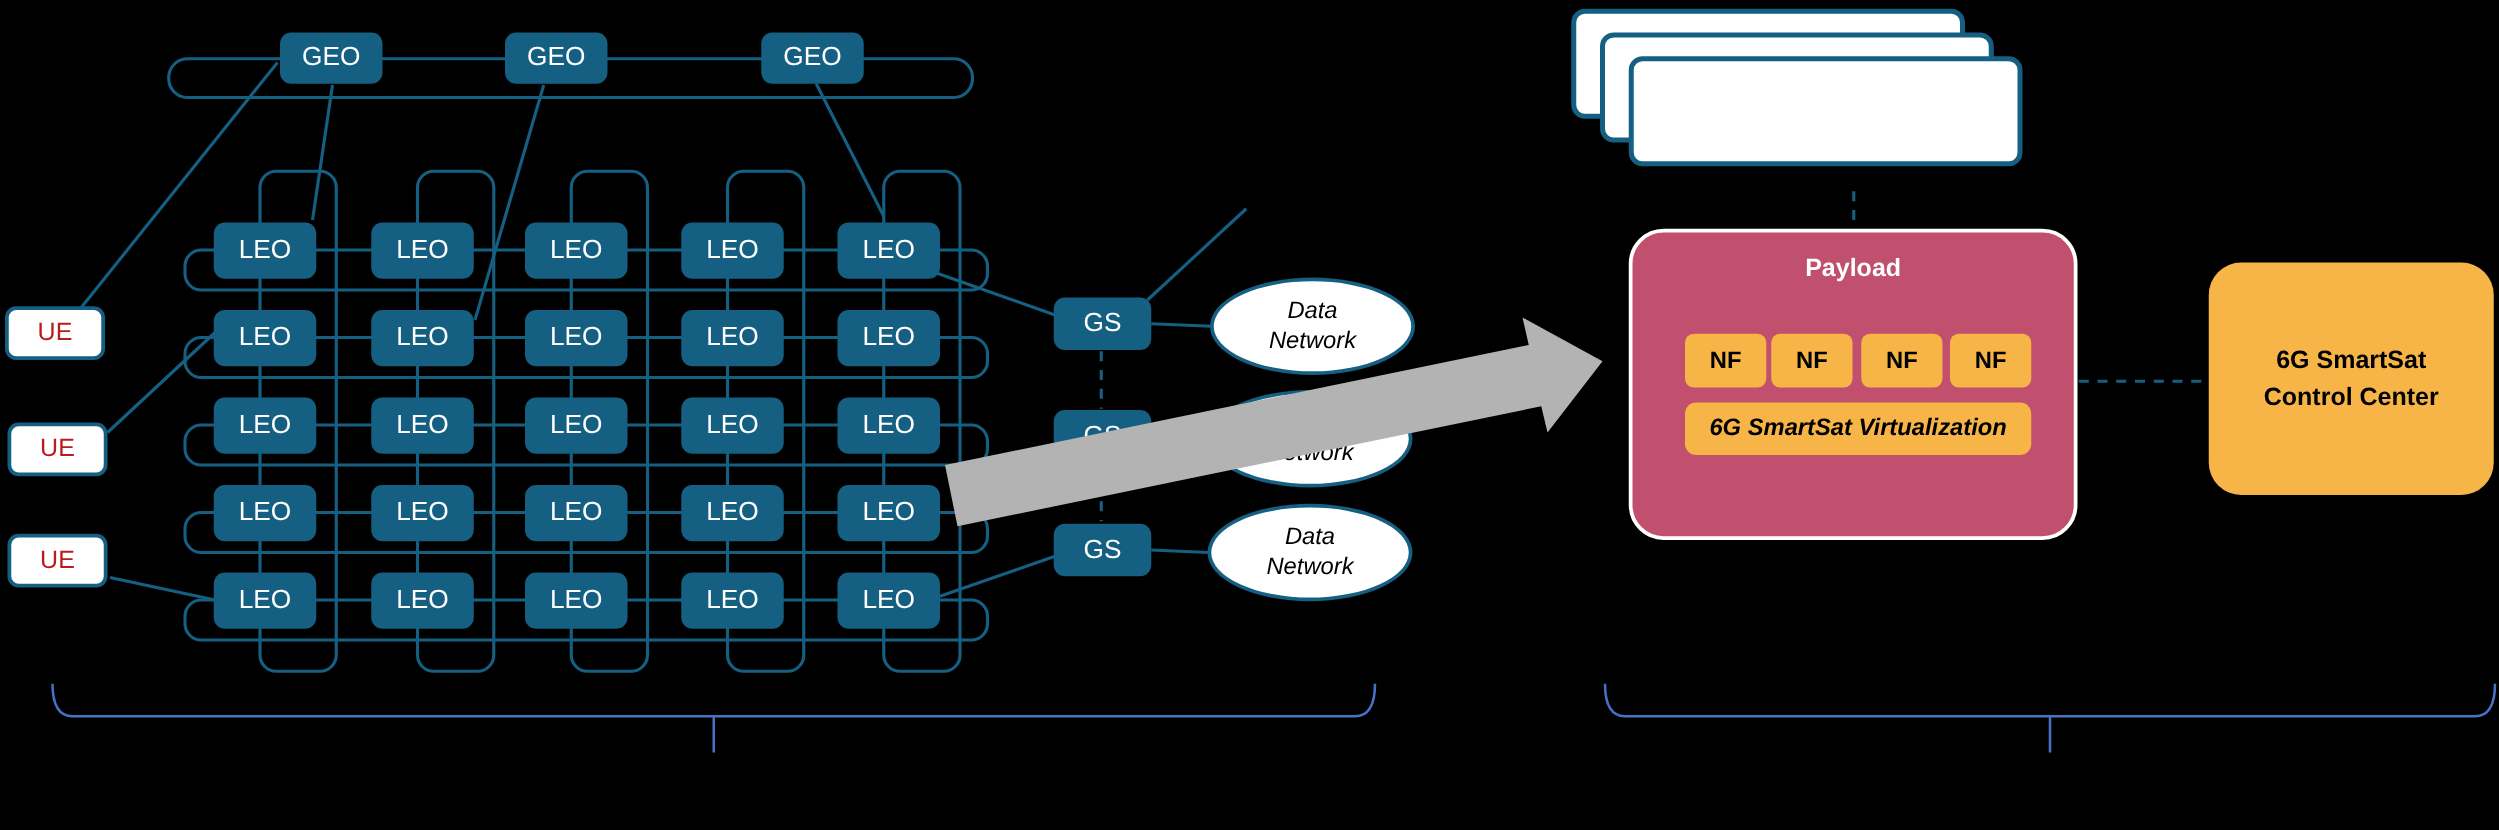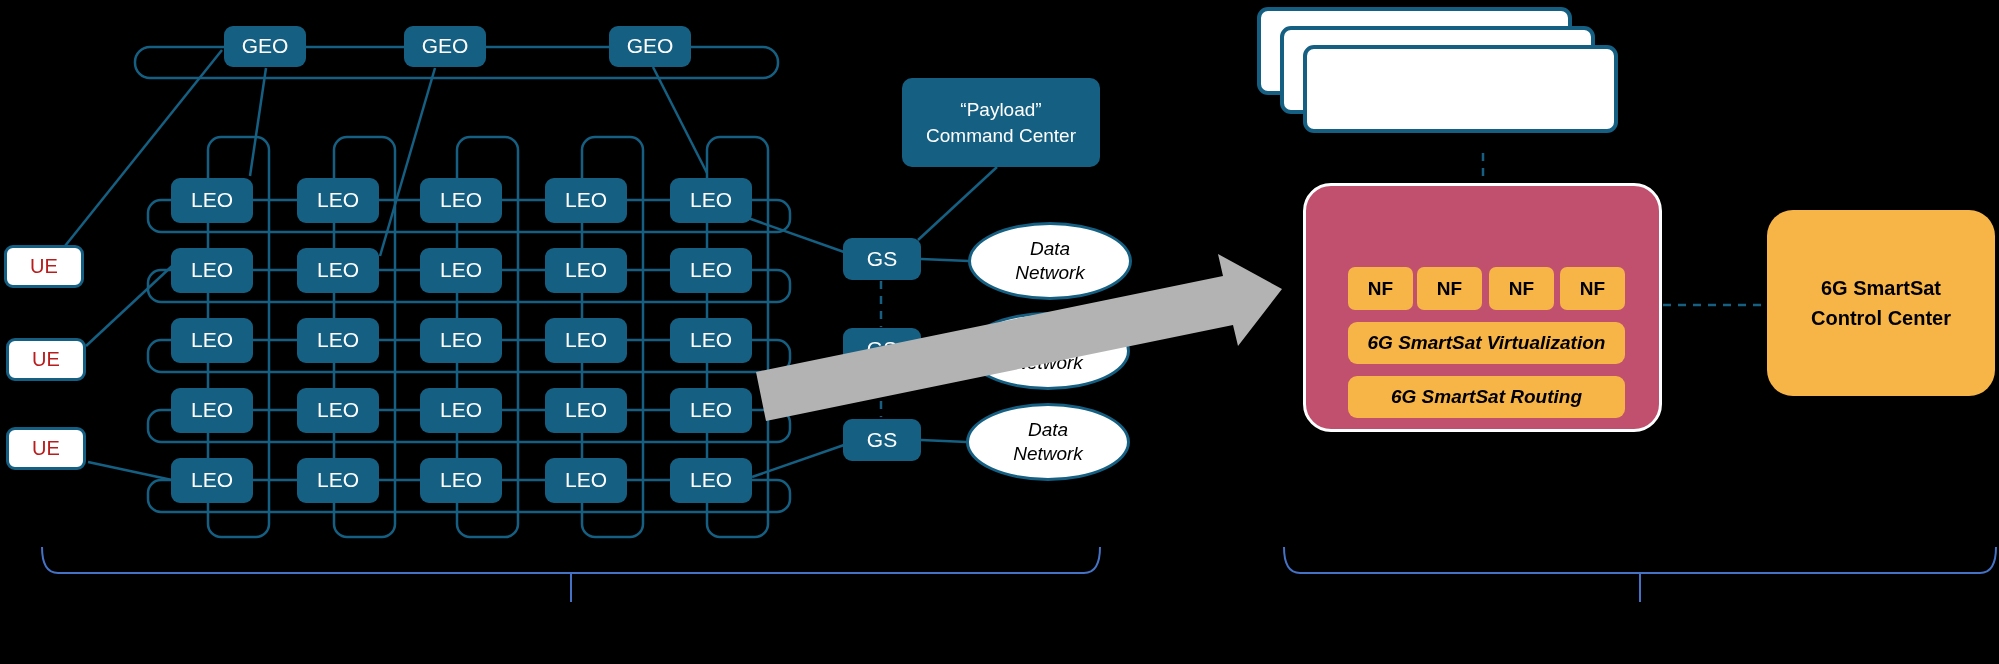--- a/index.html
+++ b/index.html
@@ -230,45 +230,39 @@
         <span>Network</span>
       </div>
       <div class="node dn" style="left: 966px; top: 312px; width: 164px; height: 78px;">
         <span>Data</span>
         <span>Network</span>
       </div>
       <div class="node dn" style="left: 966px; top: 403px; width: 164px; height: 78px;">
         <span>Data</span>
         <span>Network</span>
       </div>
-      <div class="node pcc" style="left: 902px; top: 78px; width: 198px; height: 89px;">
-        <span>“Payload”</span>
-        <span>Command Center</span>
-      </div>
       <div class="card" style="left: 1257px; top: 7px; width: 315px; height: 88px;"></div>
       <div class="card" style="left: 1280px; top: 26px; width: 315px; height: 88px;"></div>
       <div class="card" style="left: 1303px; top: 45px; width: 315px; height: 88px;"></div>
       <div class="payload" style="left: 1303px; top: 183px; width: 359px; height: 249px;">
+        <div class="payload-title">Payload</div>
         <div class="nf" style="left: 42px; top: 81px; width: 65px; height: 43px;">
           <span>NF</span>
         </div>
         <div class="nf" style="left: 111px; top: 81px; width: 65px; height: 43px;">
           <span>NF</span>
         </div>
         <div class="nf" style="left: 183px; top: 81px; width: 65px; height: 43px;">
           <span>NF</span>
         </div>
         <div class="nf" style="left: 254px; top: 81px; width: 65px; height: 43px;">
           <span>NF</span>
         </div>
         <div class="bar" style="left: 42px; top: 136px; width: 277px; height: 42px;">
           <span>6G SmartSat Virtualization</span>
-        </div>
-        <div class="bar" style="left: 42px; top: 190px; width: 277px; height: 42px;">
-          <span>6G SmartSat Routing</span>
         </div>
       </div>
       <div class="cc" style="left: 1767px; top: 210px; width: 228px; height: 186px;">
         <span>6G SmartSat</span>
         <span>Control Center</span>
       </div>
     </div>
 
   <svg id="arrow-layer" class="layer" width="1999" height="664" viewBox="0 0 1999 664">
     <polygon points="756,372 1223,276 1218,254 1282,289 1238,346 1233,325 766,421" fill="var(--gray)"></polygon>

